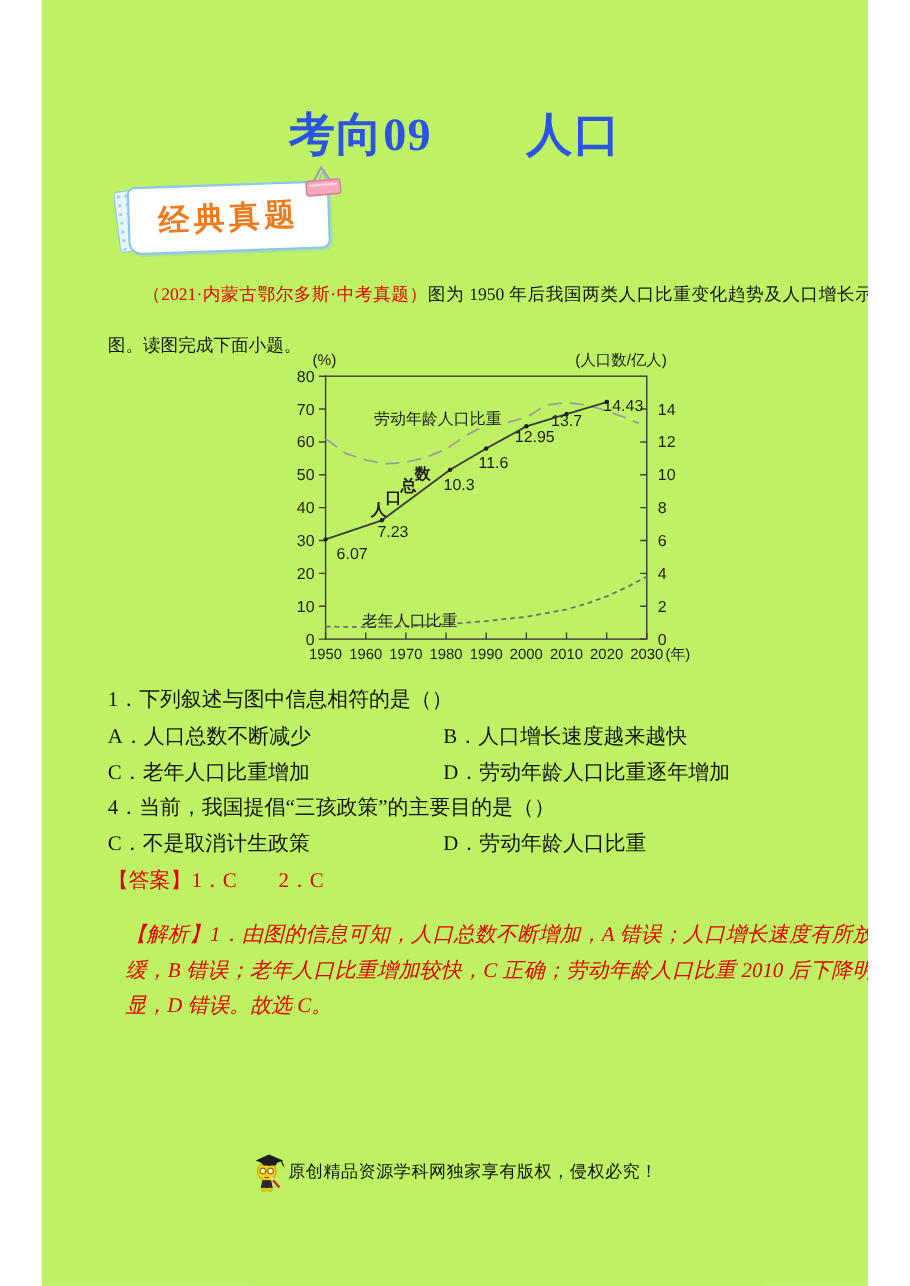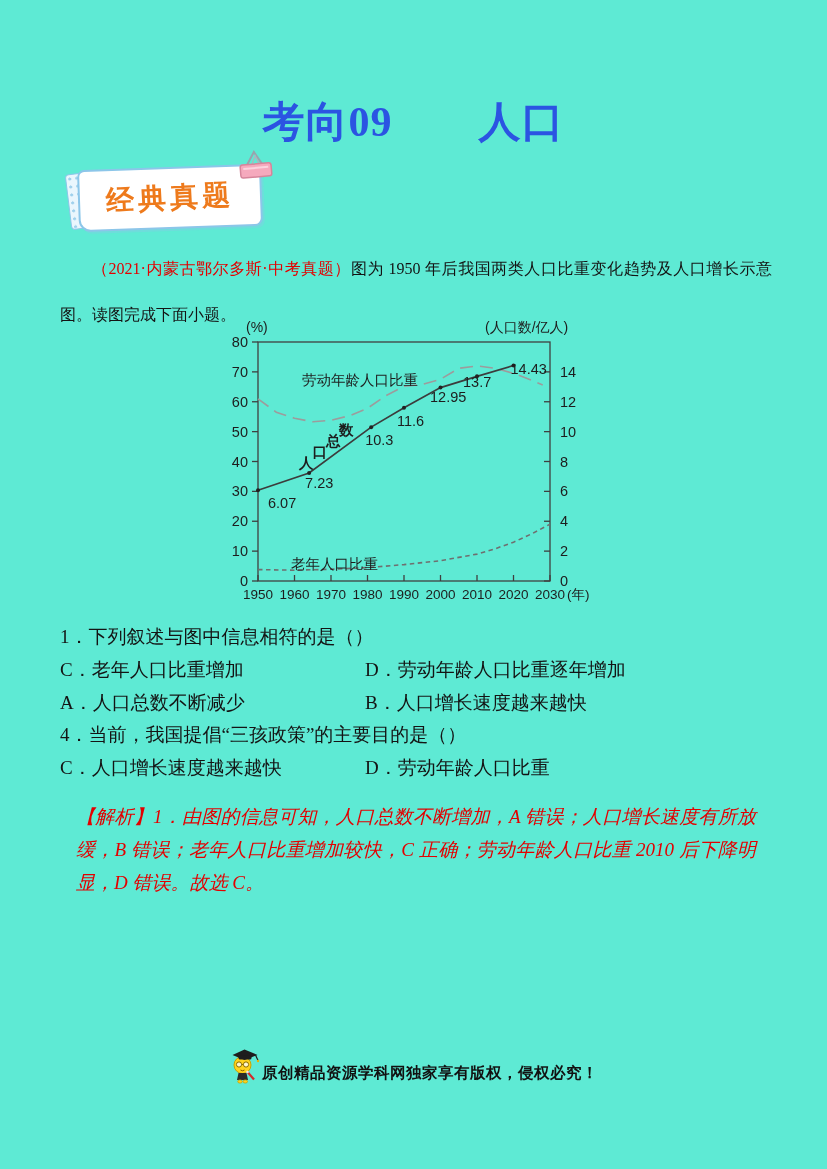--- a/index.html
+++ b/index.html
@@ -1,17 +1,17 @@
 <!DOCTYPE html>
 <html><head>
 <meta charset="utf-8">
 <style>
   html,body{margin:0;padding:0;background:#ffffff;}
   .page{
-    position:relative;width:827px;height:1169px;margin:0 auto;background:#5eead4;
+    position:relative;width:751px;height:1169px;margin:0 auto;background:#bef264;
     font-family:"Liberation Serif","DejaVu Serif",serif;color:#141414;overflow:hidden;
   }
   
   .doc-title{
     position:absolute;top:94px;left:0;width:100%;text-align:center;
     font-size:42px;font-weight:700;color:#2b54e2;letter-spacing:1px;margin:0;
   }
   
   .badge-wrap{position:absolute;top:163px;left:72px;width:210px;height:72px;}
   .badge-edge{
@@ -47,21 +47,21 @@
     font-size:19px;line-height:32.8px;
   }
   .stem{margin:0;}
   .opt-row{display:flex;}
   .opt-a{width:305px;flex:0 0 305px;}
   .answer-line{color:#e30000;margin:0;}
   .analysis{color:#e30000;margin:16px;text-align:justify;font-style:italic;}
   
   .footer{
     position:absolute;top:1046px;left:50%;transform:translateX(-50%);
-    display:flex;align-items:flex-end;gap:2px;white-space:nowrap;font-weight:bold;
+    display:flex;align-items:center;gap:2px;white-space:nowrap;
   }
   .footer-text{font-size:15.5px;color:#111;letter-spacing:.5px;}
 </style>
 </head>
 <body>
 
 <div class="page">
 
   <h1 class="doc-title">考向09　　人口</h1>
 
@@ -158,32 +158,33 @@
         <text x="93" y="251" font-size="14.5">老年人口比重</text>
         <text x="101" y="150" font-size="14.5" font-weight="bold">人</text>
         <text x="114.5" y="139" font-size="14.5" font-weight="bold">口</text>
         <text x="128" y="128" font-size="14.5" font-weight="bold">总</text>
         <text x="141" y="117" font-size="14.5" font-weight="bold">数</text>
       </svg></div>
 
   <div class="content">
     <p class="stem">1．下列叙述与图中信息相符的是（）</p>
     <div class="opt-row">
+      <span class="opt-a">A．人口总数不断减少</span>
+      <span class="opt-b">B．人口增长速度越来越快</span>
+    </div>
+    <div class="opt-row">
       <span class="opt-a">C．老年人口比重增加</span>
       <span class="opt-b">D．劳动年龄人口比重逐年增加</span>
     </div>
-    <div class="opt-row">
-      <span class="opt-a">A．人口总数不断减少</span>
-      <span class="opt-b">B．人口增长速度越来越快</span>
-    </div>
     <p class="stem">4．当前，我国提倡“三孩政策”的主要目的是（）</p>
     <div class="opt-row">
-      <span class="opt-a">C．人口增长速度越来越快</span>
+      <span class="opt-a">C．不是取消计生政策</span>
       <span class="opt-b">D．劳动年龄人口比重</span>
     </div>
+    <p class="answer-line"><span>【答案】</span><span>1．C　　2．C</span></p>
     <p class="analysis"><span>【解析】</span><span>1．由图的信息可知，人口总数不断增加，A 错误；人口增长速度有所放缓，B 错误；老年人口比重增加较快，C 正确；劳动年龄人口比重 2010 后下降明显，D 错误。故选 C。</span></p>
   </div>
 
   <div class="footer">
     <svg width="31" height="38" viewBox="0 0 31 38">
       <circle cx="13" cy="19" r="8.5" fill="#ffd21e" stroke="#caa300" stroke-width="1"></circle>
       <polygon points="3,9 15,3.5 28,9 15,14" fill="#1d1d1d"></polygon>
       <rect x="9" y="9.5" width="13" height="4" rx="1.5" fill="#1d1d1d"></rect>
       <line x1="26" y1="9" x2="28.5" y2="14.5" stroke="#1d1d1d" stroke-width="1.2"></line>
       <circle cx="28.5" cy="15" r="1.2" fill="#e8b500"></circle>

